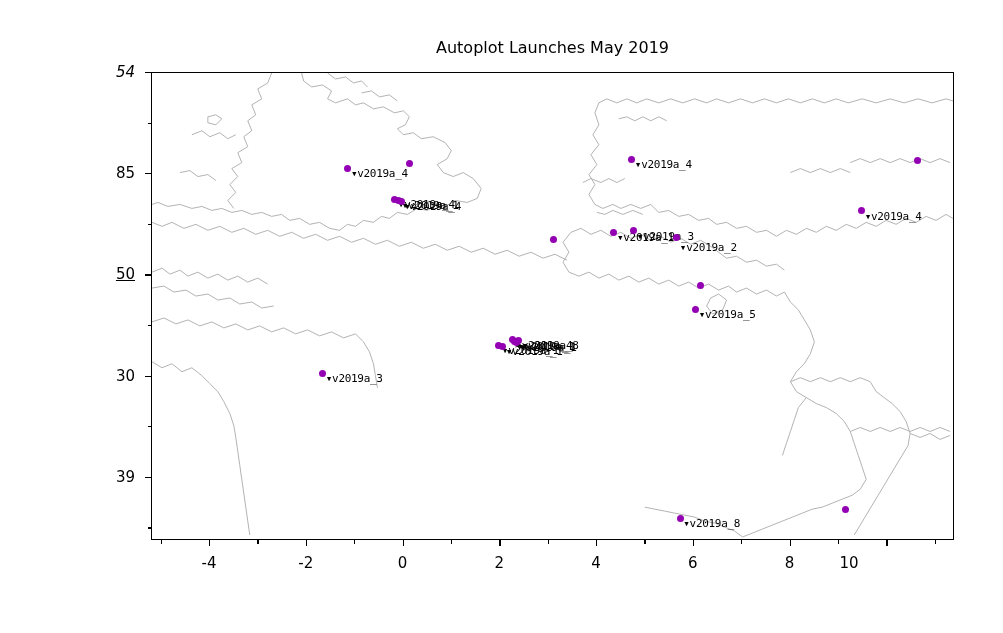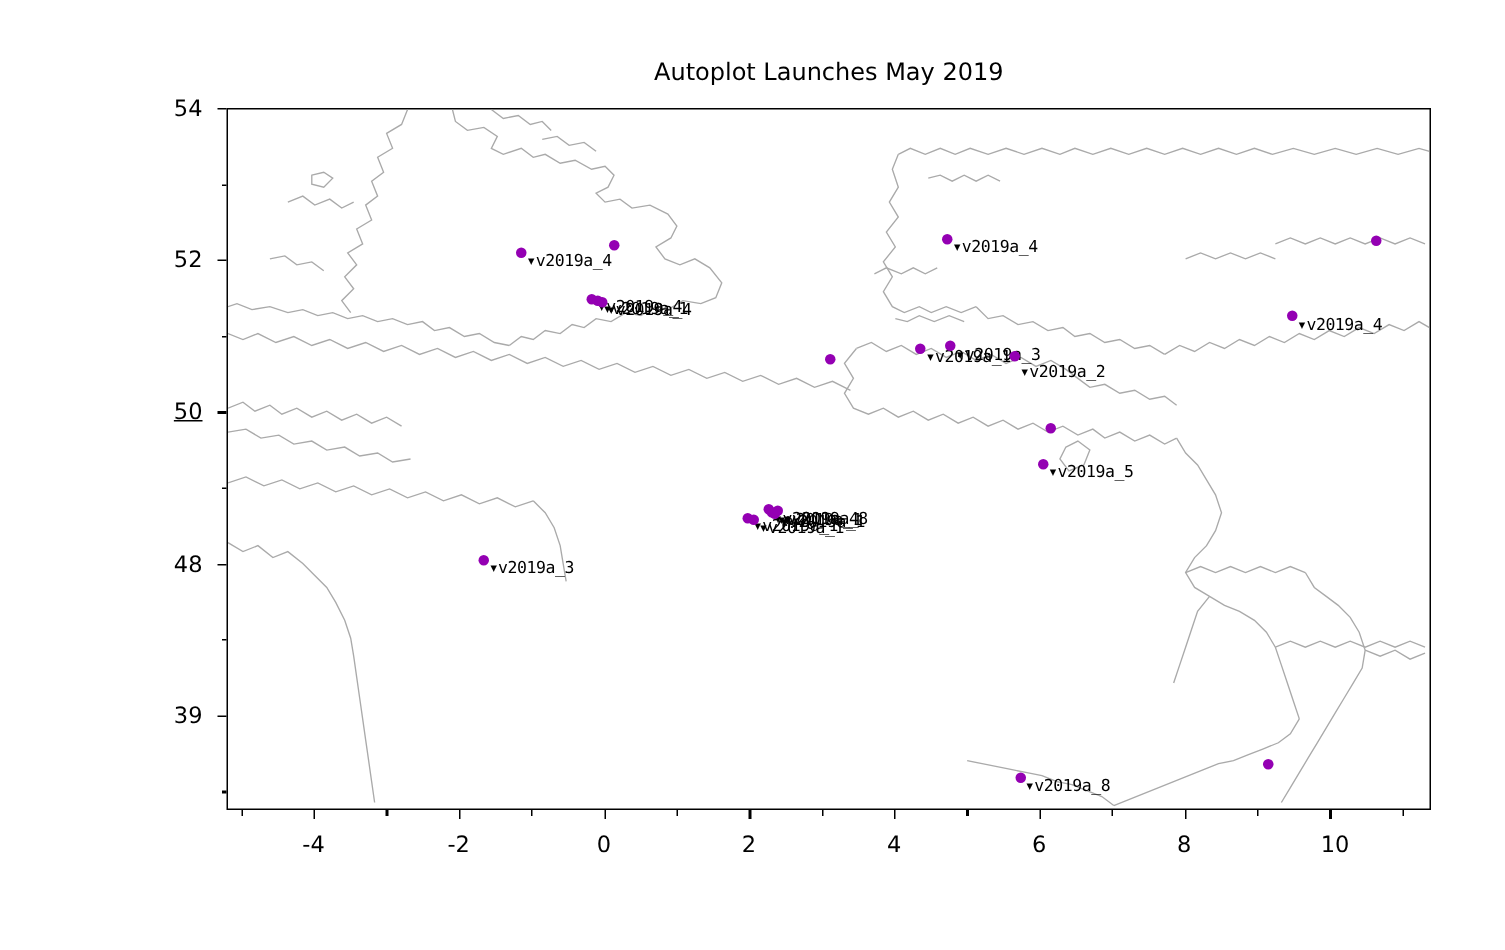--- a/index.html
+++ b/index.html
@@ -233,27 +233,27 @@
         <div class="marker" style="left: 693.192px; top: 436.125px; background: rgb(148, 0, 179);"></div>
         <div class="marker" style="left: 528.239px; top: 445.232px; background: rgb(148, 0, 179);"></div>
         <div class="pt-label" style="left: 531.239px; top: 446.232px;">▾v2019a_8</div>
       </div>
   </div>
 
   <div id="ticks-y">
       <div class="tick-y" style="top: 404.757px;"></div>
       <div class="tick-label-y" style="left: -56px; top: 395.757px;">39</div>
       <div class="tick-y" style="top: 303.568px;"></div>
-      <div class="tick-label-y" style="left: -56px; top: 294.568px;">48</div>
+      <div class="tick-label-y" style="left: -56px; top: 294.568px;">30</div>
       <div class="tick-y" style="top: 202.378px;"></div>
       <div class="tick-label-y" style="left: -56px; top: 193.378px; text-decoration: underline;">50</div>
       <div class="tick-y" style="top: 101.189px;"></div>
-      <div class="tick-label-y" style="left: -56px; top: 92.1892px;">52</div>
+      <div class="tick-label-y" style="left: -56px; top: 92.1892px;">85</div>
       <div class="tick-y" style="top: 0px;"></div>
-      <div class="tick-label-y" style="left: -56px; top: -9px;">54</div>
+      <div class="tick-label-y" style="left: -56px; top: -9px; font-style: italic;">54</div>
       <div class="tick-y minor" style="top: 455.351px;"></div>
       <div class="tick-y minor" style="top: 354.162px;"></div>
       <div class="tick-y minor" style="top: 252.973px;"></div>
       <div class="tick-y minor" style="top: 151.784px;"></div>
       <div class="tick-y minor" style="top: 50.5946px;"></div>
     </div>
   <div id="ticks-x">
       <div class="tick-x" style="left: 58.0482px;"></div>
       <div class="tick-label-x" style="left: 58.0482px; top: 14px;">-4</div>
       <div class="tick-x" style="left: 154.795px;"></div>
@@ -262,21 +262,21 @@
       <div class="tick-label-x" style="left: 251.542px; top: 14px;">0</div>
       <div class="tick-x" style="left: 348.289px;"></div>
       <div class="tick-label-x" style="left: 348.289px; top: 14px;">2</div>
       <div class="tick-x" style="left: 445.036px;"></div>
       <div class="tick-label-x" style="left: 445.036px; top: 14px;">4</div>
       <div class="tick-x" style="left: 541.783px;"></div>
       <div class="tick-label-x" style="left: 541.783px; top: 14px;">6</div>
       <div class="tick-x" style="left: 638.53px;"></div>
       <div class="tick-label-x" style="left: 638.53px; top: 14px;">8</div>
       <div class="tick-x" style="left: 735.277px;"></div>
-      <div class="tick-label-x" style="left: 739px; top: 14px;">10</div>
+      <div class="tick-label-x" style="left: 698px; top: 14px;">10</div>
       <div class="tick-x minor" style="left: 9.6747px;"></div>
       <div class="tick-x minor" style="left: 106.422px;"></div>
       <div class="tick-x minor" style="left: 203.169px;"></div>
       <div class="tick-x minor" style="left: 299.916px;"></div>
       <div class="tick-x minor" style="left: 396.663px;"></div>
       <div class="tick-x minor" style="left: 493.41px;"></div>
       <div class="tick-x minor" style="left: 590.157px;"></div>
       <div class="tick-x minor" style="left: 686.904px;"></div>
       <div class="tick-x minor" style="left: 783.651px;"></div>
     </div>

